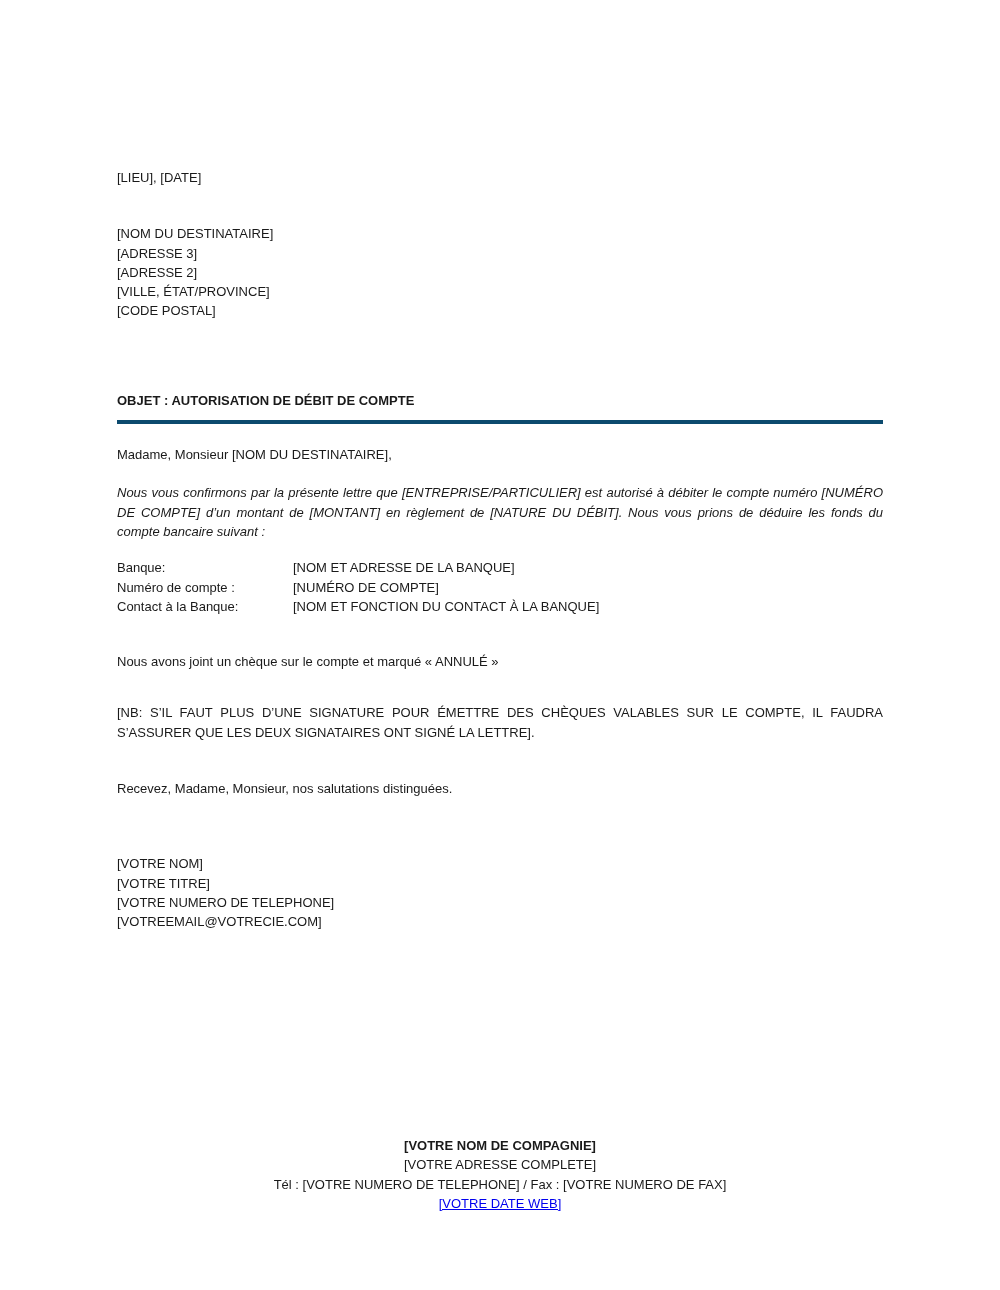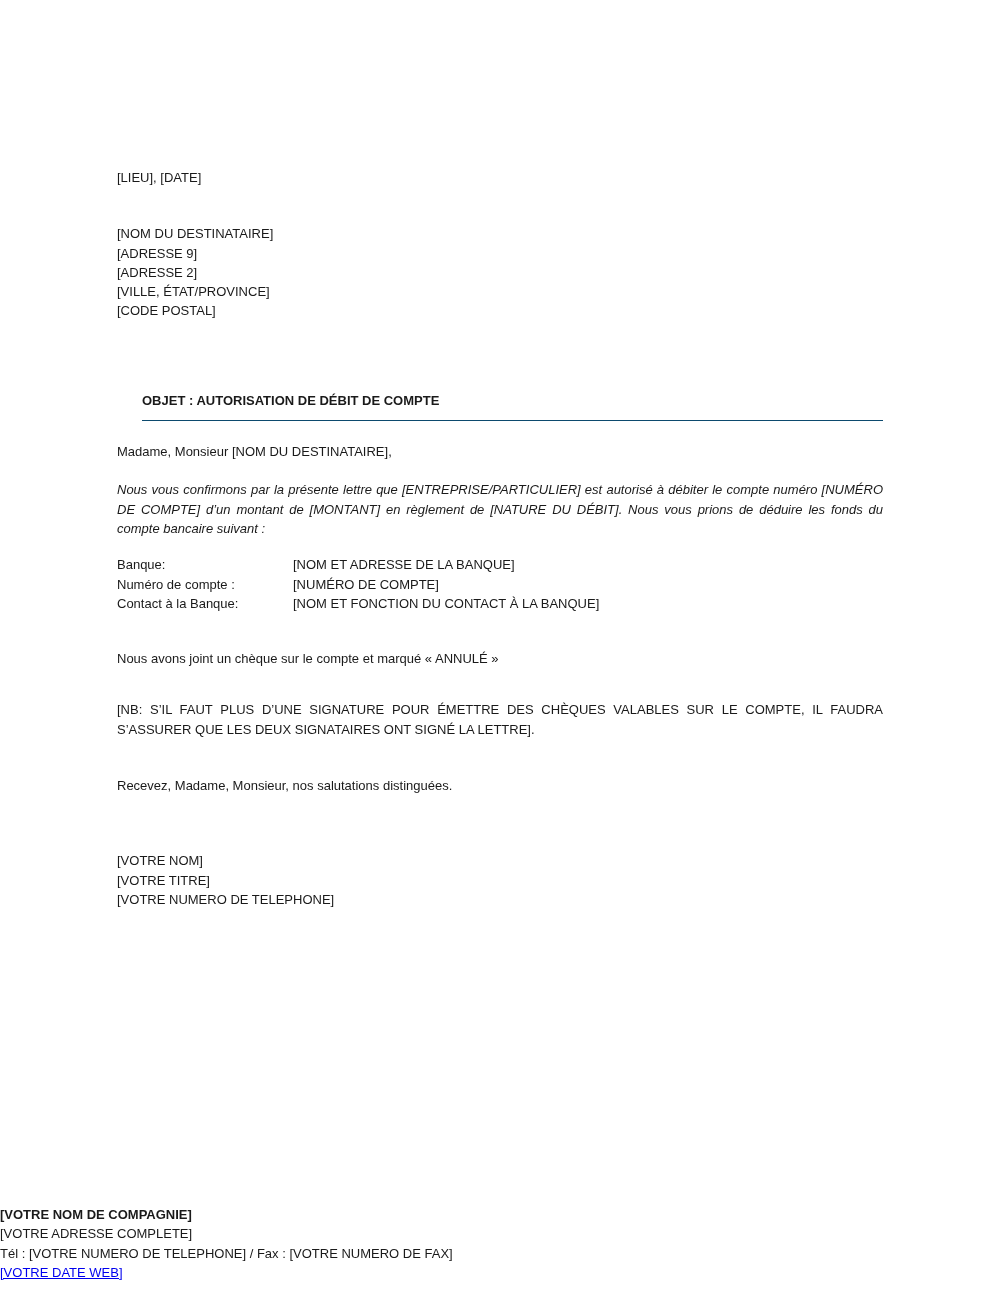--- a/index.html
+++ b/index.html
@@ -26,22 +26,21 @@
     width: 766px;
   }
   .line { white-space: nowrap; }
 
   .recipient-block { margin-top: 37px; }
 
   .subject-block {
     margin-top: 70px;
     font-weight: bold;
     padding-bottom: 10px;
-    border-bottom: 1px solid #0c4a6e;
-    margin-left: 25px;
+    border-bottom: 4px solid #0c4a6e;
   }
 
   .salutation { margin-top: 21px; }
 
   .paragraph1 {
     margin-top: 19px;
     text-align: justify;
     font-style: italic;
   }
 
@@ -60,44 +59,44 @@
     text-align: justify;
   }
 
   .closing { margin-top: 37px; }
 
   .signature-block { margin-top: 56px; }
 
   .footer {
     position: absolute;
     left: 0;
-    top: 1205px;
+    top: 1136px;
     width: 100%;
-    text-align: left;
+    text-align: center;
     line-height: 19.3px;
   }
   .footer-company { font-weight: bold; }
   .footer-link {
     color: #0000ee;
     text-decoration: underline;
     cursor: pointer;
   }
 </style>
 </head>
 <body>
 
 <div class="page">
 
   <div class="letter">
 
     <div class="line">[LIEU], [DATE]</div>
 
     <div class="recipient-block">
       <div class="line">[NOM DU DESTINATAIRE]</div>
-      <div class="line">[ADRESSE 9]</div>
+      <div class="line">[ADRESSE 3]</div>
       <div class="line">[ADRESSE 2]</div>
       <div class="line">[VILLE, ÉTAT/PROVINCE]</div>
       <div class="line">[CODE POSTAL]</div>
     </div>
 
     <div class="subject-block">OBJET : AUTORISATION DE DÉBIT DE COMPTE</div>
 
     <div class="salutation">Madame, Monsieur [NOM DU DESTINATAIRE],</div>
 
     <div class="paragraph1">Nous vous confirmons par la présente lettre que [ENTREPRISE/PARTICULIER] est autorisé à débiter le compte numéro [NUMÉRO DE COMPTE] d’un montant de [MONTANT] en règlement de [NATURE DU DÉBIT]. Nous vous prions de déduire les fonds du compte bancaire suivant :</div>
@@ -117,20 +116,21 @@
     <div class="cheque-line">Nous avons joint un chèque sur le compte et marqué « ANNULÉ »</div>
 
     <div class="nb-paragraph">[NB: S’IL FAUT PLUS D’UNE SIGNATURE POUR ÉMETTRE DES CHÈQUES VALABLES SUR LE COMPTE, IL FAUDRA S’ASSURER QUE LES DEUX SIGNATAIRES ONT SIGNÉ LA LETTRE].</div>
 
     <div class="closing">Recevez, Madame, Monsieur, nos salutations distinguées.</div>
 
     <div class="signature-block">
       <div class="line">[VOTRE NOM]</div>
       <div class="line">[VOTRE TITRE]</div>
       <div class="line">[VOTRE NUMERO DE TELEPHONE]</div>
+      <div class="line">[VOTREEMAIL@VOTRECIE.COM]</div>
     </div>
 
   </div>
 
   <div class="footer">
     <div class="footer-company">[VOTRE NOM DE COMPAGNIE]</div>
     <div class="footer-address">[VOTRE ADRESSE COMPLETE]</div>
     <div class="footer-phone-fax">Tél : [VOTRE NUMERO DE TELEPHONE] / Fax : [VOTRE NUMERO DE FAX]</div>
     <div>
       <a class="footer-link">[VOTRE DATE WEB]</a>

